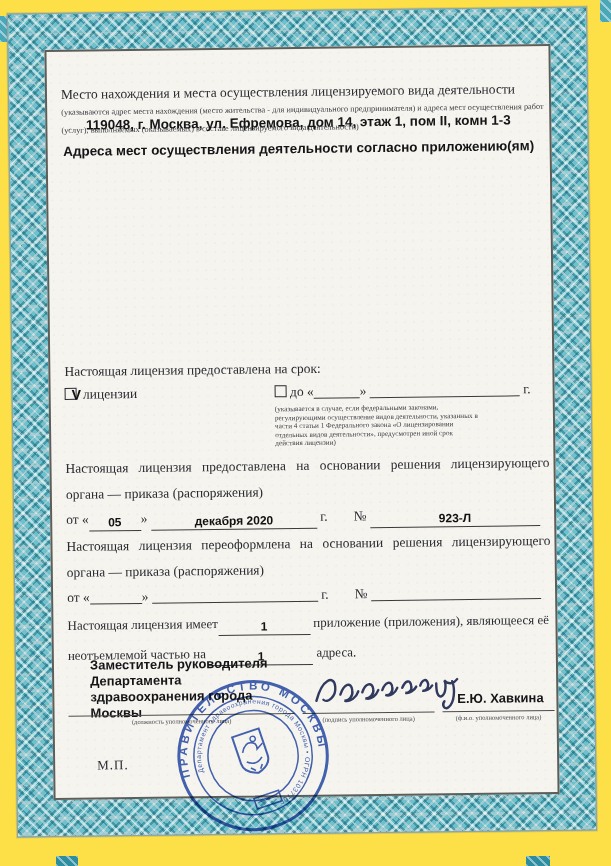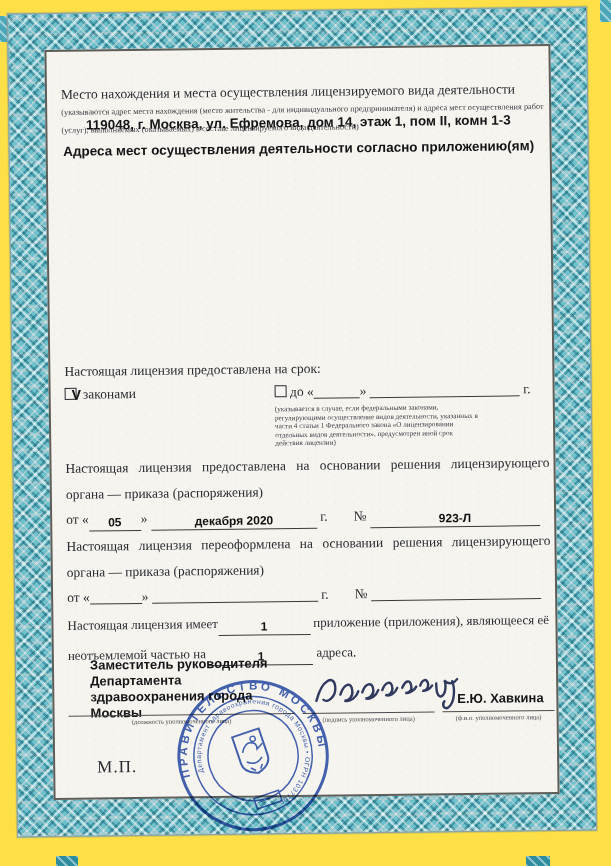--- a/index.html
+++ b/index.html
@@ -67,21 +67,21 @@
   .attach1{left:14px;top:566px;font-size:13px;}
   .attach2{left:14px;top:596px;font-size:13px;}
 
   .position-block{left:36px;top:606px;font-size:13px;line-height:16px;}
   .sig-col{position:absolute;top:664px;}
   .col1{left:14px;width:226px;} .col2{left:248px;width:132px;} .col3{left:388px;width:112px;}
   .field-line{border-top:1px solid #4c4c4c;height:0;}
   .caption{margin-top:2px;text-align:center;font-size:6.5px;color:#4a4a50;font-family:"Liberation Serif",serif;}
   .sig-name{left:394px;top:644px;width:104px;text-align:center;font-size:13px;}
   .signature-svg{left:256px;top:618px;}
-  .mp{left:42px;top:706px;font-size:17px;letter-spacing:1px;}
+  .mp{left:42px;top:706px;font-size:13px;letter-spacing:1px;}
 
   .stamp{position:absolute;left:150px;top:658px;width:172px;height:172px;
     mix-blend-mode:multiply;opacity:.88;}
 </style>
 </head>
 <body>
 
 <div class="scan">
 
   <div class="artifact a-tl"></div>
@@ -94,21 +94,21 @@
 
       <p class="abs hdr serif"><span class="hdr-main">Место нахождения и места осуществления лицензируемого вида деятельности</span>
         <span class="hdr-note">(указываются адрес места нахождения (место жительства - для индивидуального предпринимателя) и адреса мест осуществления работ (услуг), выполняемых (оказываемых) в составе лицензируемого вида деятельности)</span>
       </p>
       <div class="abs addr bsans">119048, г. Москва, ул. Ефремова, дом 14, этаж 1, пом II, комн 1-3</div>
       <div class="abs addr2 bsans">Адреса мест осуществления деятельности согласно приложению(ям)</div>
 
       <div class="abs term-label serif">Настоящая лицензия предоставлена на срок:</div>
 
       <div class="abs row indef-row serif">
-        <span class="cb"></span><span class="vmark">V</span><span>законами</span>
+        <span class="cb"></span><span class="vmark">V</span><span>лицензии</span>
       </div>
 
       <div class="abs row until-row serif">
         <span class="cb"></span>&nbsp;<span>до «</span><span class="blank w46"></span><span>»</span>&nbsp;<span class="blank w150"></span>&nbsp;<span>г.</span>
       </div>
       <div class="abs until-note serif">(указывается в случае, если федеральными законами, регулирующими осуществление видов деятельности, указанных в части 4 статьи 1 Федерального закона «О лицензировании отдельных видов деятельности», предусмотрен иной срок действия лицензии)</div>
 
       <div class="abs body-text granted-text serif">Настоящая лицензия предоставлена на основании решения лицензирующего органа — приказа (распоряжения)</div>
       <div class="abs row granted-fill serif">
         <span>от «</span><span class="blank w52">05</span><span>»</span>&nbsp;<span class="blank w170">декабря 2020</span>&nbsp;<span>г.</span><span class="no-gap">№</span>&nbsp;<span class="blank w180">923-Л</span>

